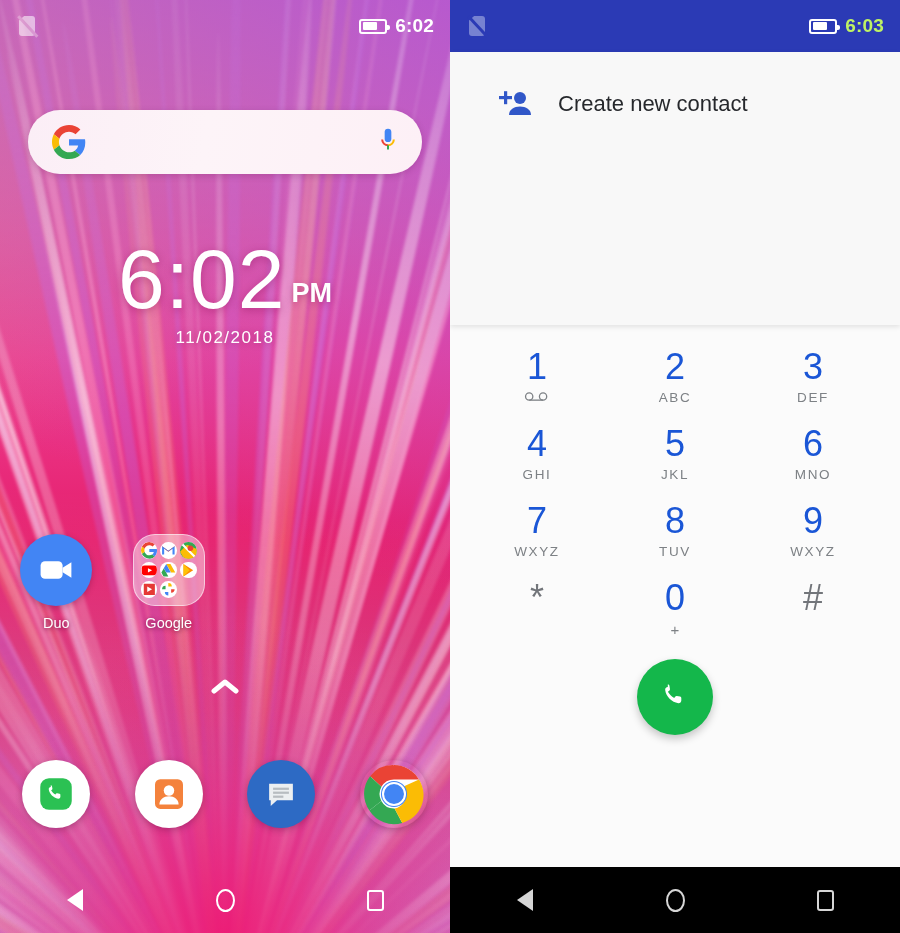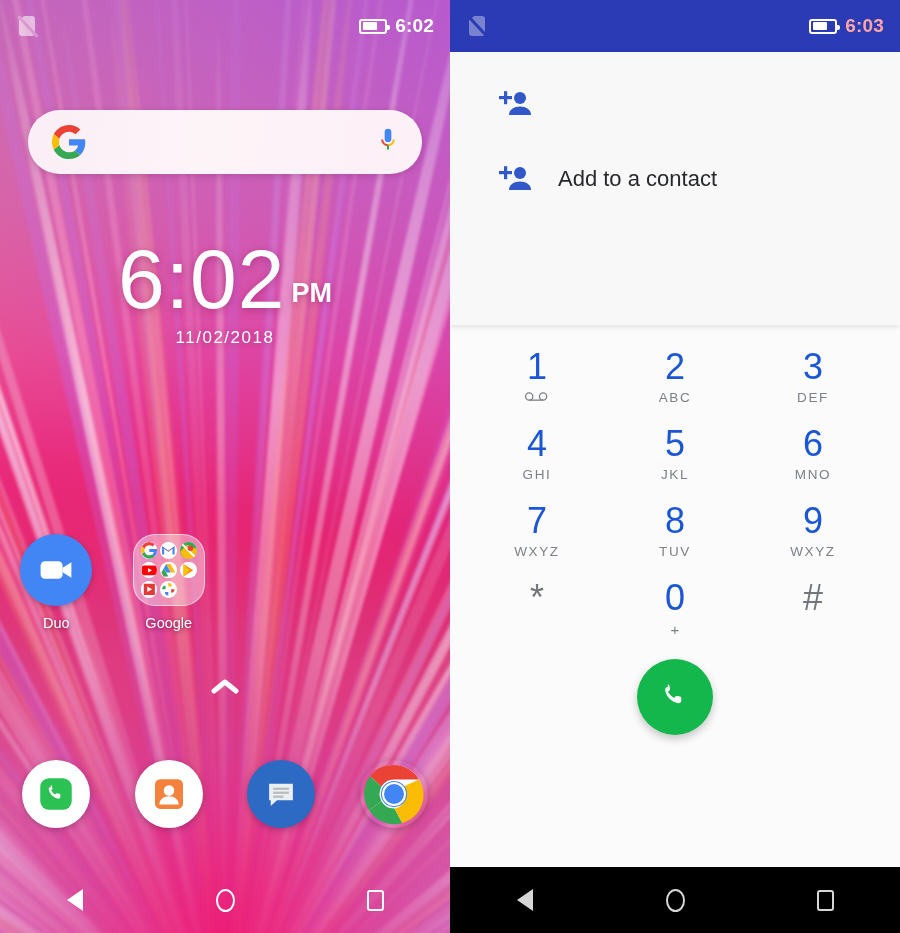--- a/index.html
+++ b/index.html
@@ -150,21 +150,21 @@
   .navbar.dark .nav-recent { border-color:#d6d6d6; }
 
   
   .phone-right {
     position:relative; width:450px; height:933px; background:#fbfbfb; overflow:hidden;
   }
   .statusbar-r {
     height:52px; background:#2b3ab5;
     display:flex; align-items:center; justify-content:space-between; padding:0 16px;
   }
-  .statusbar-r .sb-time { color:#fca5a5; }
+  .statusbar-r .sb-time { color:#bef264; }
   .nosim-r { width:22px; height:24px; position:relative; opacity:.5; }
   .nosim-r .body {
     position:absolute; left:3px; top:2px; width:16px; height:20px;
     background:#c2c9ee; border-radius:3px;
     clip-path: polygon(32% 0, 100% 0, 100% 100%, 0 100%, 0 22%);
   }
   .nosim-r .slash { position:absolute; left:-2px; top:11px; width:28px; height:2.5px; background:#2b3ab5; transform:rotate(47deg); }
 
   .action-list { background:#f8f8f8; padding-top:14px; padding-bottom:14px; height:273px;
     box-shadow: 0 2px 5px rgba(0,0,0,.10); position:relative; z-index:3; }
@@ -564,33 +564,23 @@
     <div class="action-list">
       <div class="action-item">
         <div class="action-ico">
           <svg viewBox="0 0 34 30" width="34" height="30">
             <circle cx="22" cy="9" r="6" fill="#3157c8"></circle>
             <path d="M11 26c0-5.5 5-8.5 11-8.5s11 3 11 8.5z" fill="#3157c8"></path>
             <rect x="1" y="7" width="13" height="3.2" fill="#3157c8"></rect>
             <rect x="6" y="2.2" width="3.2" height="13" fill="#3157c8"></rect>
           </svg>
         </div>
-      </div>
-
-      <div class="action-item">
-        <div class="action-ico">
-          <svg viewBox="0 0 34 30" width="34" height="30">
-            <circle cx="22" cy="9" r="6" fill="#3157c8"></circle>
-            <path d="M11 26c0-5.5 5-8.5 11-8.5s11 3 11 8.5z" fill="#3157c8"></path>
-            <rect x="1" y="7" width="13" height="3.2" fill="#3157c8"></rect>
-            <rect x="6" y="2.2" width="3.2" height="13" fill="#3157c8"></rect>
-          </svg>
-        </div>
-        <div class="action-txt">Add to a contact</div>
-      </div>
+        <div class="action-txt">Create new contact</div>
+      </div>
+
 
     </div>
 
 
     <div class="keypad">
       <div class="krow">
         <div class="key">
           <div class="num">1</div>
           <div class="sub">
             <svg viewBox="0 0 30 12" width="26" height="11">

